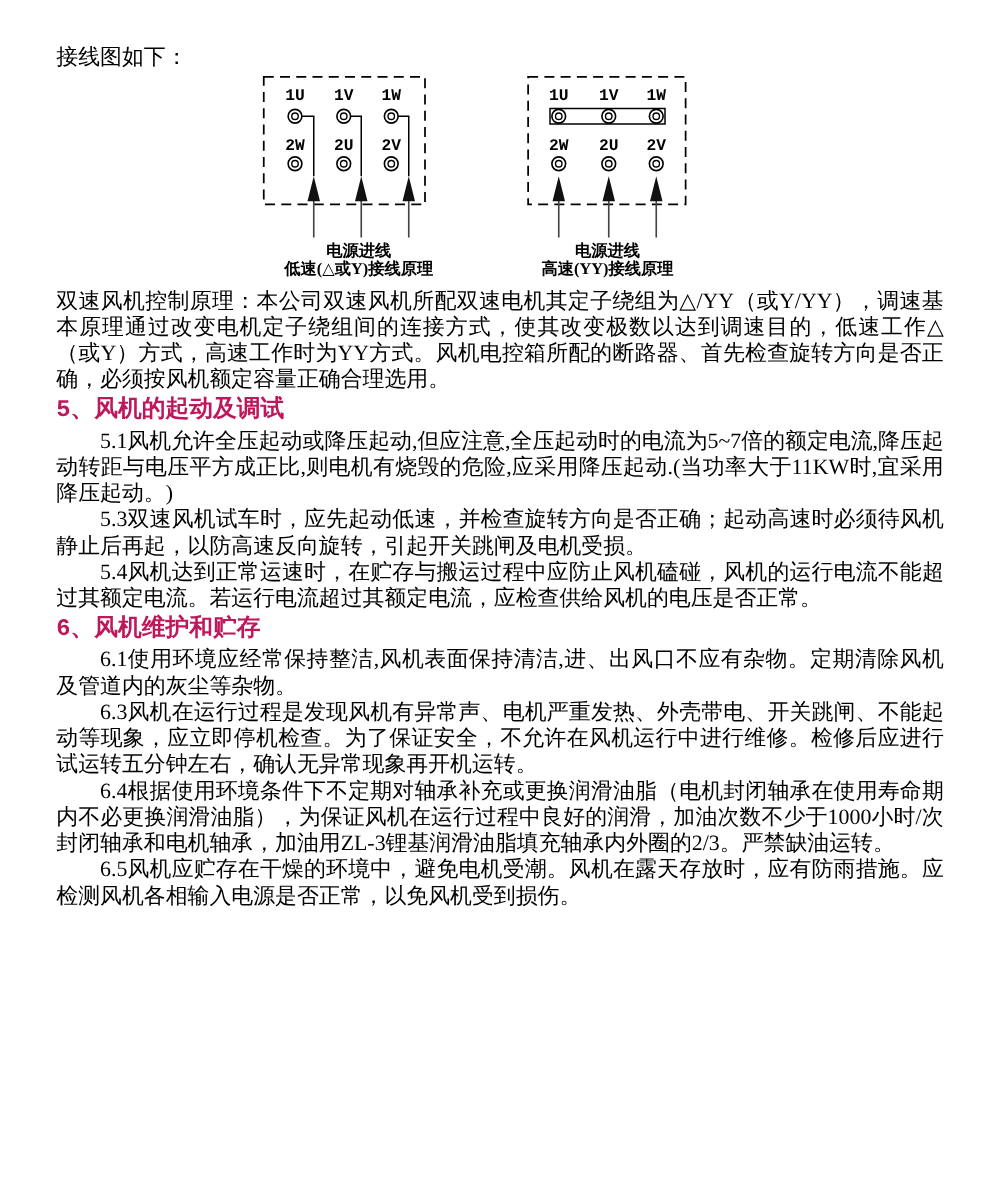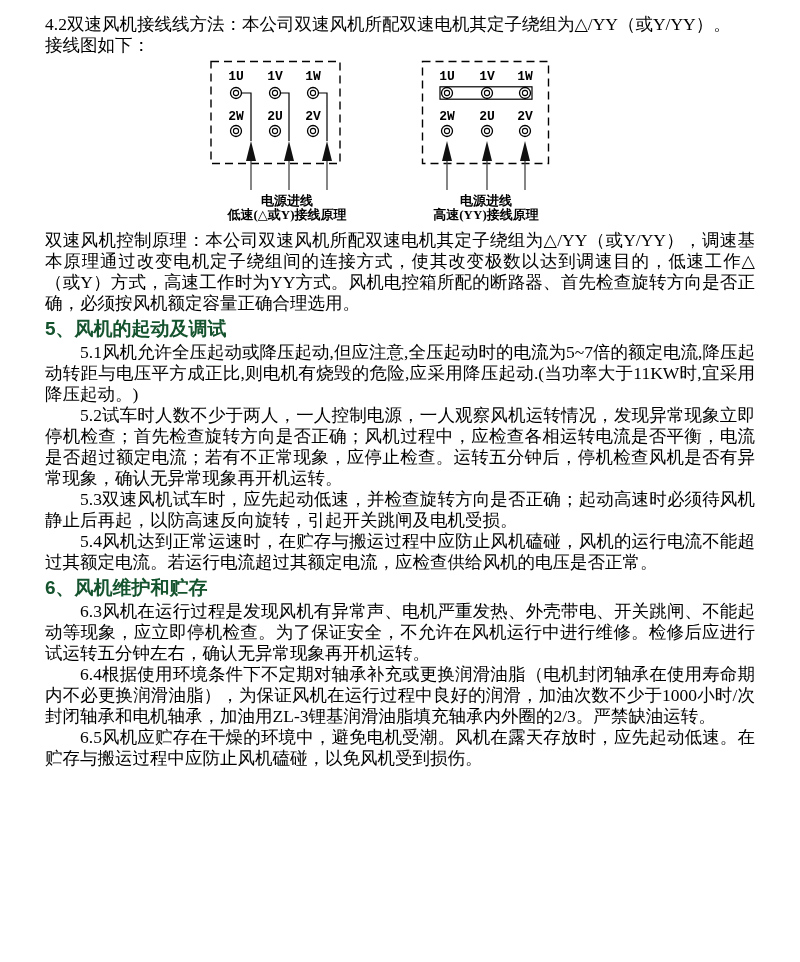--- a/index.html
+++ b/index.html
@@ -9,22 +9,22 @@
     font-family: "Liberation Serif", "DejaVu Serif", serif;
     padding: 14px 45px 0 45px; overflow: hidden; position: relative;
   }
   p.body {
     font-size: 17.5px; line-height: 21px; text-align: justify;
     margin: 0; color: #000;
   }
   p.indent { text-indent: 2em; }
   h2.sec {
     font-size: 19px; line-height: 23px; font-weight: bold;
-    margin: 3px 0 2px 0; color: #14532d;
-    font-family: Liberation Sans, sans-serif;
+    margin: 3px 0 2px 0; color: #be185d;
+    font-family: Liberation Mono, monospace;
   }
   .diagrams { position: relative; height: 168px; margin: 2px 0 4px 0; font-weight: bold; }
   .diag { position: absolute; top: 0; }
   .diag-low  { left: 160px; }
   .diag-high { left: 375px; }
   .dashed-box { fill: none; stroke: #000; stroke-width: 1.4; stroke-dasharray: 8 5; }
   .ring  { fill: #fff; stroke: #000; stroke-width: 1.3; }
   .ring-inner { fill: #fff; stroke: #000; stroke-width: 1.1; }
   .wire { fill: none; stroke: #000; stroke-width: 1.2; }
   .busbar { fill: none; stroke: #000; stroke-width: 1.2; }
@@ -37,21 +37,21 @@
   text.cap {
     font-family: "Liberation Serif", "DejaVu Serif", serif;
     font-size: 13px; fill: #000;
   }
 </style>
 </head>
 <body>
 
 <div class="page">
 
-  <p class="body"><span>4.2双速风机接线线方法：本公司双速风机所配双速电机其定子绕组为△/YY（或Y/YY）。</span><br><span>接线图如下：</span></p>
+  <p class="body"><br><span>接线图如下：</span></p>
 
   <div class="diagrams">
 
     <svg class="diag diag-low" width="152" height="166">
       <rect class="dashed-box" x="6" y="3.5" width="129" height="102"></rect>
 
       <text class="term" x="31" y="22" text-anchor="middle">1U</text>
       <text class="term" x="70" y="22" text-anchor="middle">1V</text>
       <text class="term" x="108" y="22" text-anchor="middle">1W</text>
 
@@ -124,22 +124,22 @@
 
       <text class="cap" x="66" y="147" text-anchor="middle">电源进线</text>
       <text class="cap" x="66" y="161" text-anchor="middle">高速(YY)接线原理</text>
     </svg>
   </div>
 
   <p class="body">双速风机控制原理：本公司双速风机所配双速电机其定子绕组为△/YY（或Y/YY），调速基本原理通过改变电机定子绕组间的连接方式，使其改变极数以达到调速目的，低速工作△（或Y）方式，高速工作时为YY方式。风机电控箱所配的断路器、首先检查旋转方向是否正确，必须按风机额定容量正确合理选用。</p>
 
   <h2 class="sec">5、风机的起动及调试</h2>
   <p class="body indent">5.1风机允许全压起动或降压起动,但应注意,全压起动时的电流为5~7倍的额定电流,降压起动转距与电压平方成正比,则电机有烧毁的危险,应采用降压起动.(当功率大于11KW时,宜采用降压起动。)</p>
-  <p class="body indent">5.2试车时人数不少于两人，一人控制电源，一人观察风机运转情况，发现异常现象立即停机检查；首先检查旋转方向是否正确；风机过程中，应检查各相运转电流是否平衡，电流是否超过额定电流；若有不正常现象，应停止检查。运转五分钟后，停机检查风机是否有异常现象，确认无异常现象再开机运转。</p>
   <p class="body indent">5.3双速风机试车时，应先起动低速，并检查旋转方向是否正确；起动高速时必须待风机静止后再起，以防高速反向旋转，引起开关跳闸及电机受损。</p>
   <p class="body indent">5.4风机达到正常运速时，在贮存与搬运过程中应防止风机磕碰，风机的运行电流不能超过其额定电流。若运行电流超过其额定电流，应检查供给风机的电压是否正常。</p>
 
   <h2 class="sec">6、风机维护和贮存</h2>
+  <p class="body indent">6.1使用环境应经常保持整洁,风机表面保持清洁,进、出风口不应有杂物。定期清除风机及管道内的灰尘等杂物。</p>
   <p class="body indent">6.3风机在运行过程是发现风机有异常声、电机严重发热、外壳带电、开关跳闸、不能起动等现象，应立即停机检查。为了保证安全，不允许在风机运行中进行维修。检修后应进行试运转五分钟左右，确认无异常现象再开机运转。</p>
   <p class="body indent">6.4根据使用环境条件下不定期对轴承补充或更换润滑油脂（电机封闭轴承在使用寿命期内不必更换润滑油脂），为保证风机在运行过程中良好的润滑，加油次数不少于1000小时/次封闭轴承和电机轴承，加油用ZL-3锂基润滑油脂填充轴承内外圈的2/3。严禁缺油运转。</p>
-  <p class="body indent">6.5风机应贮存在干燥的环境中，避免电机受潮。风机在露天存放时，应先起动低速。在贮存与搬运过程中应防止风机磕碰，以免风机受到损伤。</p>
+  <p class="body indent">6.5风机应贮存在干燥的环境中，避免电机受潮。风机在露天存放时，应有防雨措施。应检测风机各相输入电源是否正常，以免风机受到损伤。</p>
 
 </div>
 
 </body></html>

